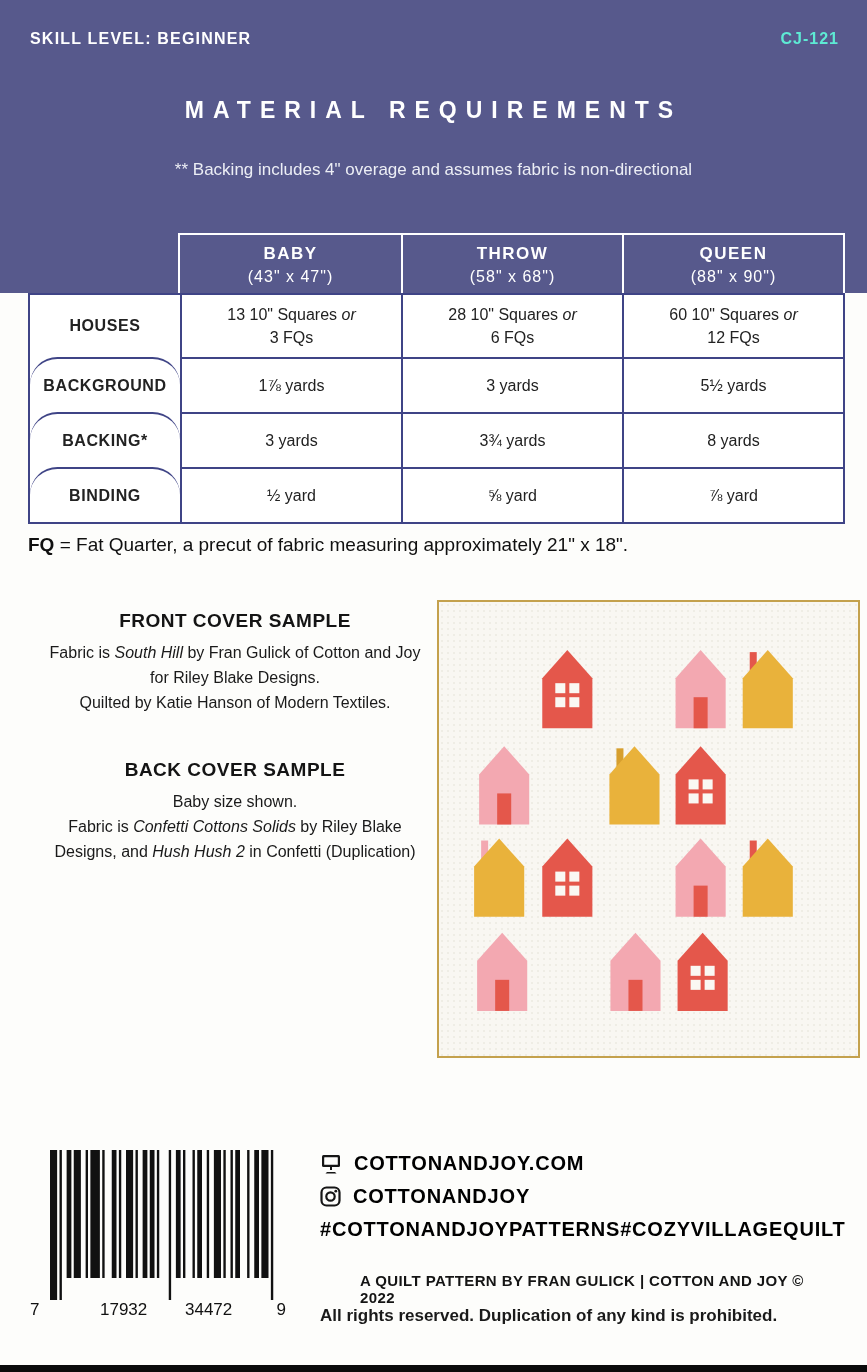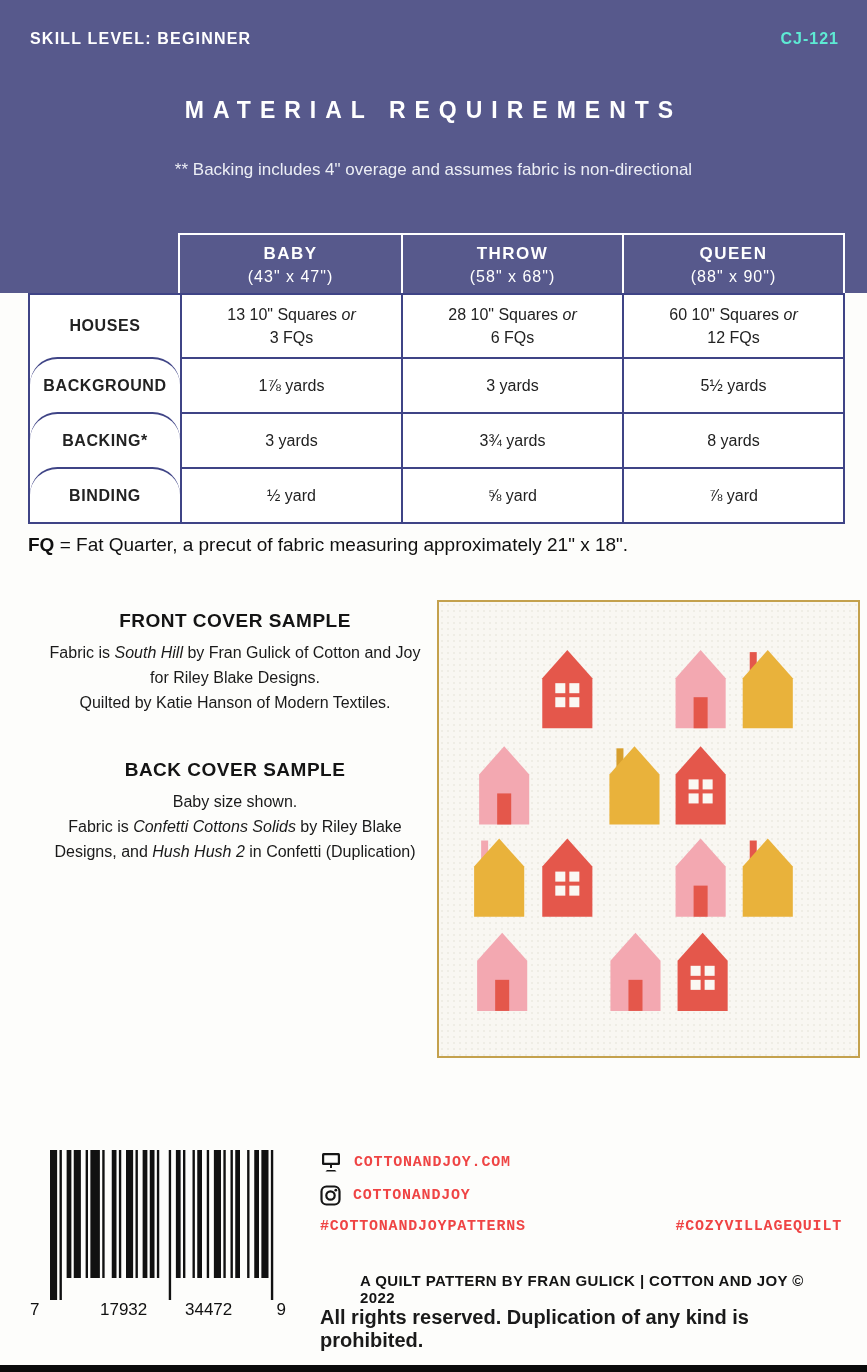--- a/index.html
+++ b/index.html
@@ -48,24 +48,24 @@
          background-image:radial-gradient(#efede5 1px,transparent 1.2px);background-size:6px 6px;}
   .quilt svg{position:absolute;left:0;top:0;width:100%;height:100%;}
 
   
   .barcode-wrap{position:absolute;left:30px;top:1150px;width:256px;height:172px;}
   .barcode-bars{position:absolute;left:20px;top:0;width:228px;height:150px;}
   .bc-digit{position:absolute;bottom:2px;font-size:17px;color:#111;font-family:"Liberation Sans",sans-serif;}
 
   .footer-col{position:absolute;left:320px;top:1152px;width:522px;}
   .frow{position:absolute;left:0;display:flex;align-items:center;gap:12px;}
-  .ftext{font-weight:bold;font-size:15px;letter-spacing:.8px;color:#ef4444;font-family:Liberation Mono, monospace;}
+  .ftext{font-weight:bold;font-size:20px;letter-spacing:.8px;color:#000000;}
   .hashrow{position:absolute;left:0;top:66px;width:100%;display:flex;justify-content:space-between;}
   .copyright{position:absolute;left:0;top:120px;font-weight:bold;font-size:15px;letter-spacing:.4px;color:#141414;margin-left:40px;}
-  .rights{position:absolute;left:0;top:154px;font-size:20px;font-weight:600;color:#1a1a1a;}
+  .rights{position:absolute;left:0;top:154px;font-size:17px;font-weight:600;color:#1a1a1a;}
 
   .bottom-bar{position:absolute;left:0;bottom:0;width:100%;height:7px;background:#0b0b0b;}
 </style>
 </head>
 <body>
 
 <div class="page">
 
   <div class="header">
     <div class="skill">SKILL LEVEL: BEGINNER</div>

